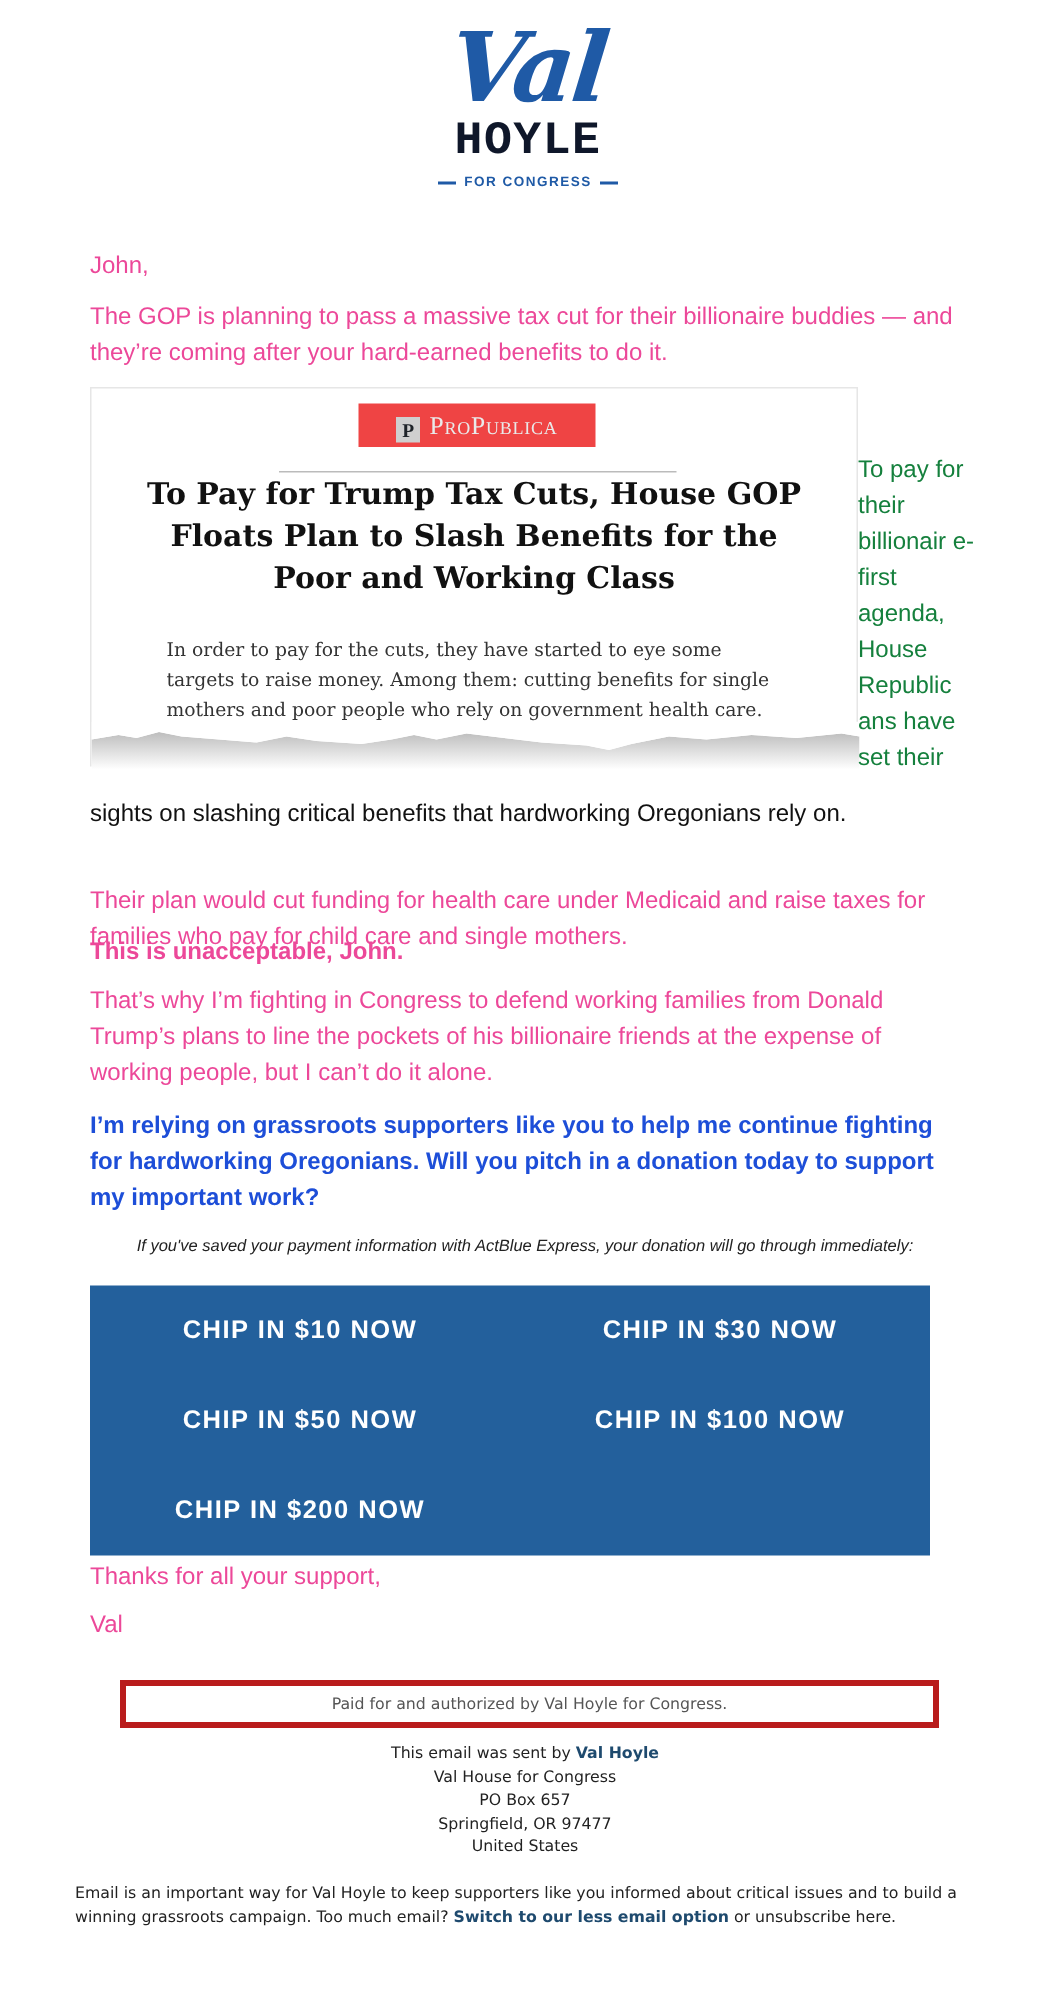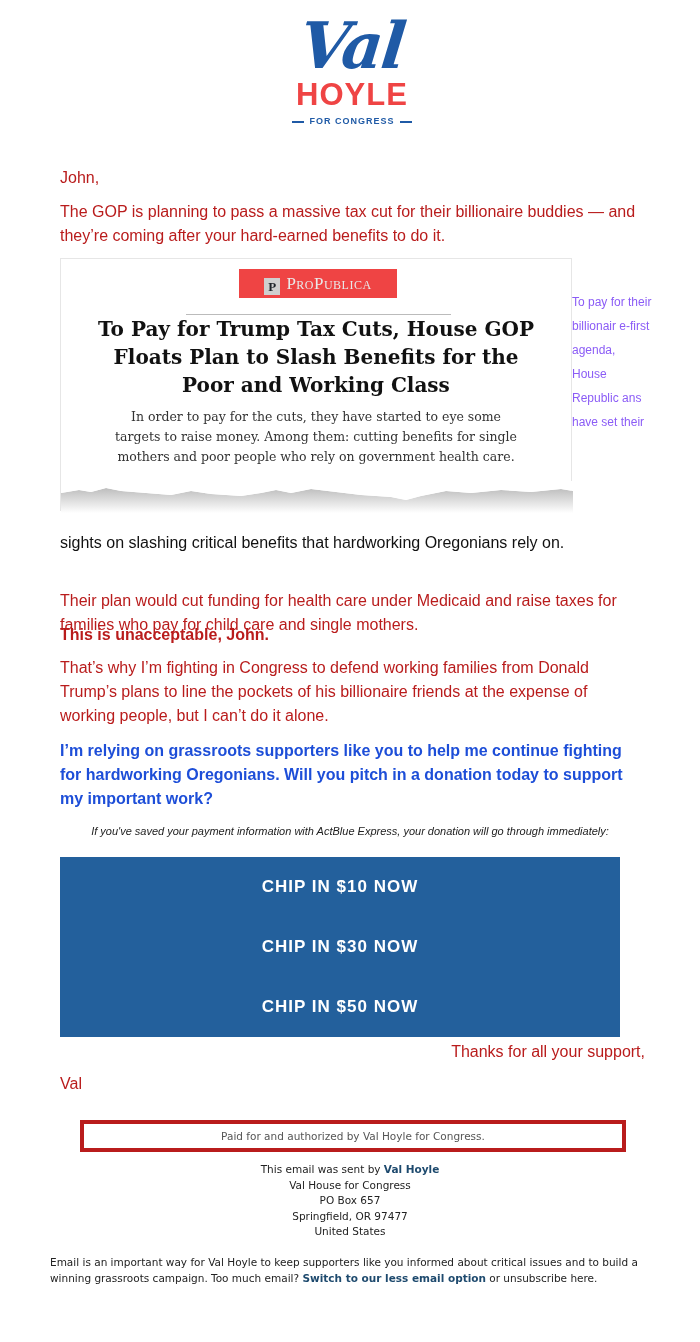--- a/index.html
+++ b/index.html
@@ -1,46 +1,46 @@
 <!DOCTYPE html>
 <html><head>
 <meta charset="utf-8">
 <style>
   html, body { margin:0; padding:0; background:#ffffff; }
   body { width:700px; height:1342px; position:relative; overflow:hidden; font-family:"Liberation Sans", sans-serif; color:#111; }
   .logo { position:absolute; left:272px; top:10px; width:160px; height:130px; text-align:center; }
   .logo-val { font-family:"DejaVu Serif", serif; font-style:italic; font-weight:bold; color:#1f5aa6; font-size:64px; line-height:72px; letter-spacing:-2px; transform:skewX(-6deg); }
-  .logo-hoyle { font-family:Liberation Sans, sans-serif; font-weight:bold; color:#ef4444; font-size:31px; line-height:30px; letter-spacing:1px; margin-top:-2px;text-align:center; }
+  .logo-hoyle { font-family:Liberation Mono, monospace; font-weight:bold; color:#0f172a; font-size:31px; line-height:30px; letter-spacing:1px; margin-top:-2px;text-align:center; }
   .logo-fc { font-family:"Liberation Sans", sans-serif; font-weight:bold; color:#1f5aa6; font-size:9px; letter-spacing:1px; margin-top:6px; }
   .logo-fc .dash { display:inline-block; width:12px; height:2px; background:#1f5aa6; vertical-align:middle; margin:0 5px; }
 
-  .p { position:absolute; left:60px; width:585px; font-size:16px; line-height:24px; color:#b91c1c; }
+  .p { position:absolute; left:60px; width:585px; font-size:16px; line-height:24px; color:#ec4899; }
   .greet { top:166px; }
   .intro { top:200px; }
 
   .article { position:absolute; left:60px; top:258px; width:510px; height:252px; background:#fff; border:1px solid #e6e6e6; border-bottom:none; }
   .pp-logo { position:absolute; left:178px; top:10px; width:158px; height:29px; background:#ef4444; color:#e9e9e9; font-family:"Liberation Serif", serif; font-size:17px; line-height:29px; text-align:center; letter-spacing:0.5px; }
   .pp-logo .pp-mark { display:inline-block; width:16px; height:17px; background:#cfcfcf; color:#1e2329; font-size:13px; line-height:17px; font-weight:bold; margin-right:6px; vertical-align:-2px; }
   .pp-rule { position:absolute; left:125px; top:55px; width:265px; height:1px; background:#bbb; }
   .art-title { position:absolute; left:30px; top:56px; width:450px; text-align:center; font-family:"DejaVu Serif", serif; font-weight:bold; font-size:20px; line-height:28px; color:#111; }
-  .art-sum { position:absolute; left:50px; top:148px; width:410px; text-align:center; font-family:"DejaVu Serif", serif; font-size:12.5px; line-height:20px; color:#333; }
+  .art-sum { position:absolute; left:50px; top:164px; width:410px; font-family:"DejaVu Serif", serif; font-size:12.5px; line-height:20px; color:#333; }
   .torn { position:absolute; left:0; top:222px; width:512px; height:32px; }
 
-  .side { position:absolute; left:572px; top:290px; width:80px; font-size:12px; line-height:24px; color:#8b5cf6; }
+  .side { position:absolute; left:572px; top:302px; width:80px; font-size:16px; line-height:24px; color:#15803d; }
   .after { position:absolute; left:60px; top:531px; width:600px; font-size:16px; line-height:24px; }
   .plan { top:589px; }
   .unacc { top:623px; font-weight:bold; }
   .fight { top:656px; }
   .ask { top:739px; font-weight:bold; color:#1d4ed8; }
 
   .express { position:absolute; left:60px; top:825px; width:580px; text-align:center; font-size:11px; font-style:italic; color:#222; }
-  .btngrid { position:absolute; left:60px; top:857px; width:560px; height:180px; background:#23609c; display:grid; grid-template-columns:1fr; grid-template-rows:60px 60px 60px; }
+  .btngrid { position:absolute; left:60px; top:857px; width:560px; height:180px; background:#23609c; display:grid; grid-template-columns:1fr 1fr; grid-template-rows:60px 60px 60px; }
   .btn { color:#fff; font-weight:bold; font-size:17px; letter-spacing:1px; display:flex; align-items:center; justify-content:center; cursor:pointer; }
 
-  .thanks { top:1040px;text-align:right; }
+  .thanks { top:1040px; }
   .sig { top:1072px; }
 
   .paid { position:absolute; left:80px; top:1120px; width:538px; height:24px; border:4px solid #b91c1c; text-align:center; font-family:"DejaVu Sans", sans-serif; font-size:10.5px; line-height:24px; color:#555; }
   .addr { position:absolute; left:150px; top:1162px; width:400px; text-align:center; font-family:"DejaVu Sans", sans-serif; font-size:10.5px; line-height:15.5px; color:#222; }
   .addr a, .foot a { color:#1e4a6e; font-weight:bold; text-decoration:none;margin-top:20px; }
   .foot { position:absolute; left:50px; top:1255px; width:600px; text-align:left; font-family:"DejaVu Sans", sans-serif; font-size:10.5px; line-height:15.5px; color:#222; }
 </style>
 </head>
 <body>
 

